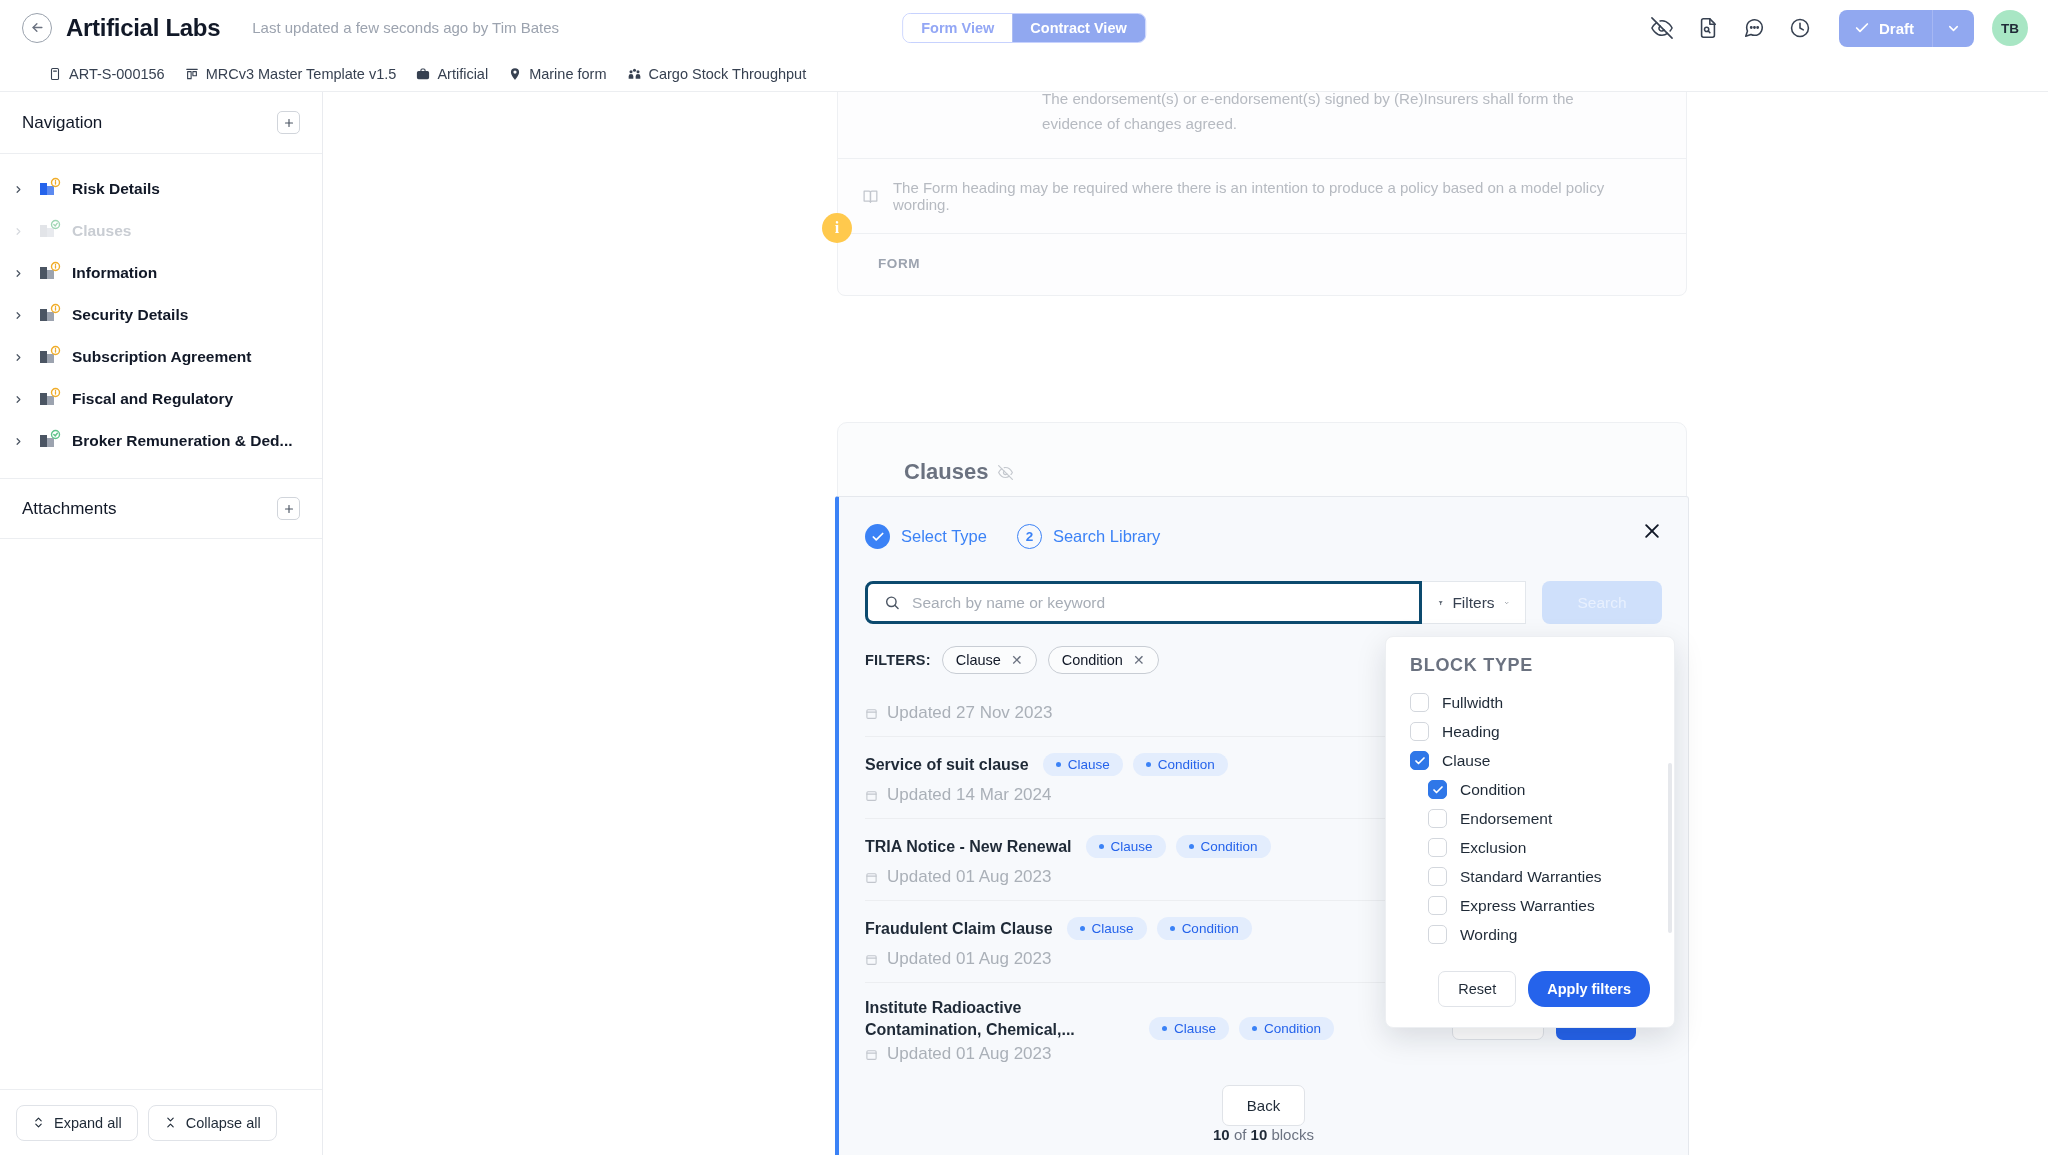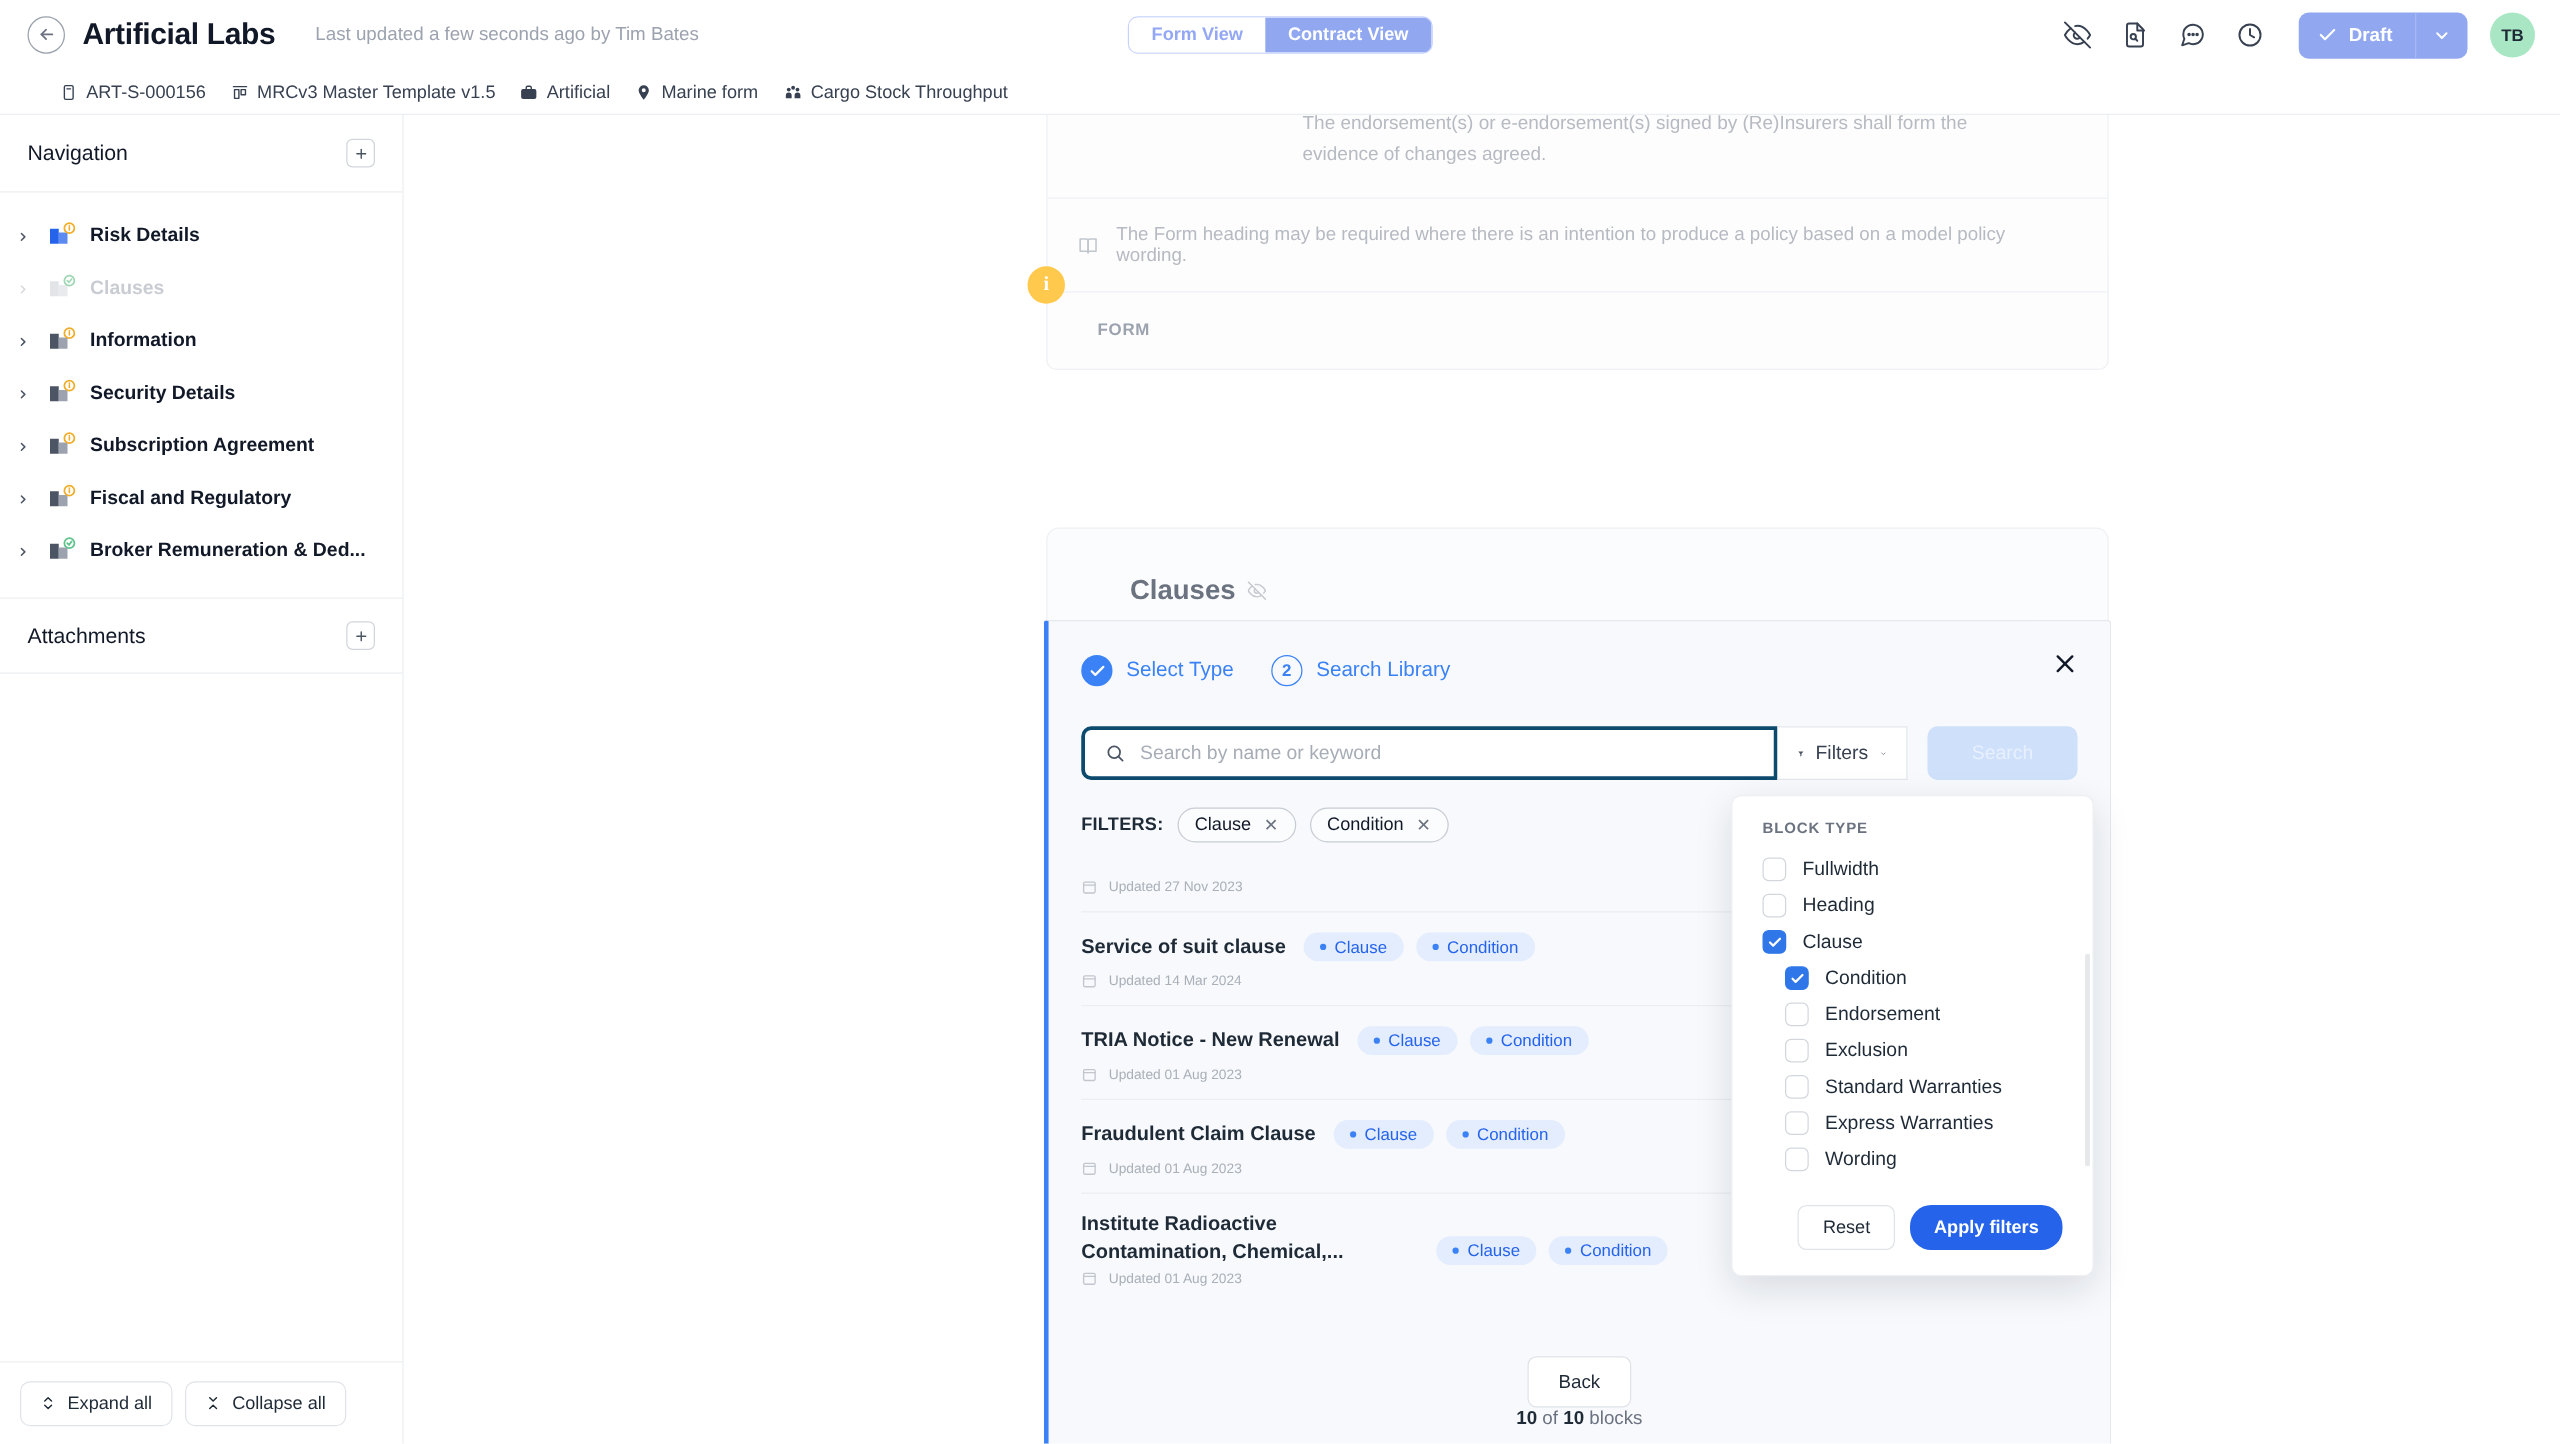--- a/index.html
+++ b/index.html
@@ -185,21 +185,21 @@
   .res-row { border-top: 1px solid #eceef1; padding: 14px 0 13px 0; }
   .res-row:first-child { border-top: 0; }
   .res-title-line { display: flex; align-items: flex-end; gap: 14px; }
   .res-title { font-size: 16px; font-weight: bold; color: #1f2a37; line-height: 1.35; max-width: 270px; }
   .tags { display: flex; gap: 10px; padding-top: 2px; }
   .tag {
     display: flex; align-items: center; gap: 7px; background: #e3edfd; color: #2563eb;
     border-radius: 999px; padding: 4px 13px; font-size: 13.5px; white-space: nowrap;
   }
   .tag .dot { width: 5px; height: 5px; border-radius: 50%; background: #3b82f6; }
-  .res-updated { display: flex; align-items: center; gap: 9px; font-size: 11px; color: #aab0b8; margin-top: 9px; }
+  .res-updated { display: flex; align-items: center; gap: 9px; font-size: 17px; color: #aab0b8; margin-top: 9px; }
 
   .row-actions { position: absolute; right: 26px; display: flex; gap: 12px; }
   .btn-preview {
     background: #fff; border: 1px solid #e0e3e8; border-radius: 7px; padding: 9px 19px;
     font-size: 14.5px; color: #1f2a37; cursor: pointer;
   }
   .btn-insert {
     background: #2563eb; border: 0; border-radius: 7px; padding: 10px 22px;
     font-size: 14.5px; color: #fff; cursor: pointer; font-family: "Liberation Sans", sans-serif;
   }
@@ -214,21 +214,21 @@
   }
   .blocks-count { font-size: 15px; color: #6b7280; }
   .blocks-count b { color: #1f2a37; }
 
   
   .dropdown {
     position: absolute; left: 1062px; top: 544px; width: 290px;
     background: #fff; border-radius: 8px; border: 1px solid #edeff2;
     box-shadow: 0 10px 30px rgba(15,23,42,0.13); z-index: 40; padding: 18px 0 0 0;
   }
-  .dd-title { font-size: 12px; font-weight: bold; letter-spacing: 0.7px; color: #6b7280; padding: 0 24px 12px 24px; }
+  .dd-title { font-size: 18px; font-weight: bold; letter-spacing: 0.7px; color: #6b7280; padding: 0 24px 12px 24px; }
   .dd-item { display: flex; align-items: center; gap: 13px; padding: 5px 24px; font-size: 15.5px; color: #1f2a37; cursor: pointer; }
   .dd-item.indent { padding-left: 42px; }
   .cb { width: 19px; height: 19px; border-radius: 5px; border: 1.6px solid #d3d7dd; background: #fff; flex: 0 0 auto; }
   .cb.on { background: #2f77e8; border-color: #2f77e8; display: flex; align-items: center; justify-content: center; }
   .dd-foot { display: flex; justify-content: flex-end; gap: 12px; padding: 22px 24px 20px 24px; }
   .reset-btn {
     background: #fff; border: 1px solid #e0e3e8; border-radius: 7px; padding: 9px 19px;
     font-size: 14.5px; color: #1f2a37; cursor: pointer; font-family: "Liberation Sans", sans-serif;
   }
   .apply-btn {

